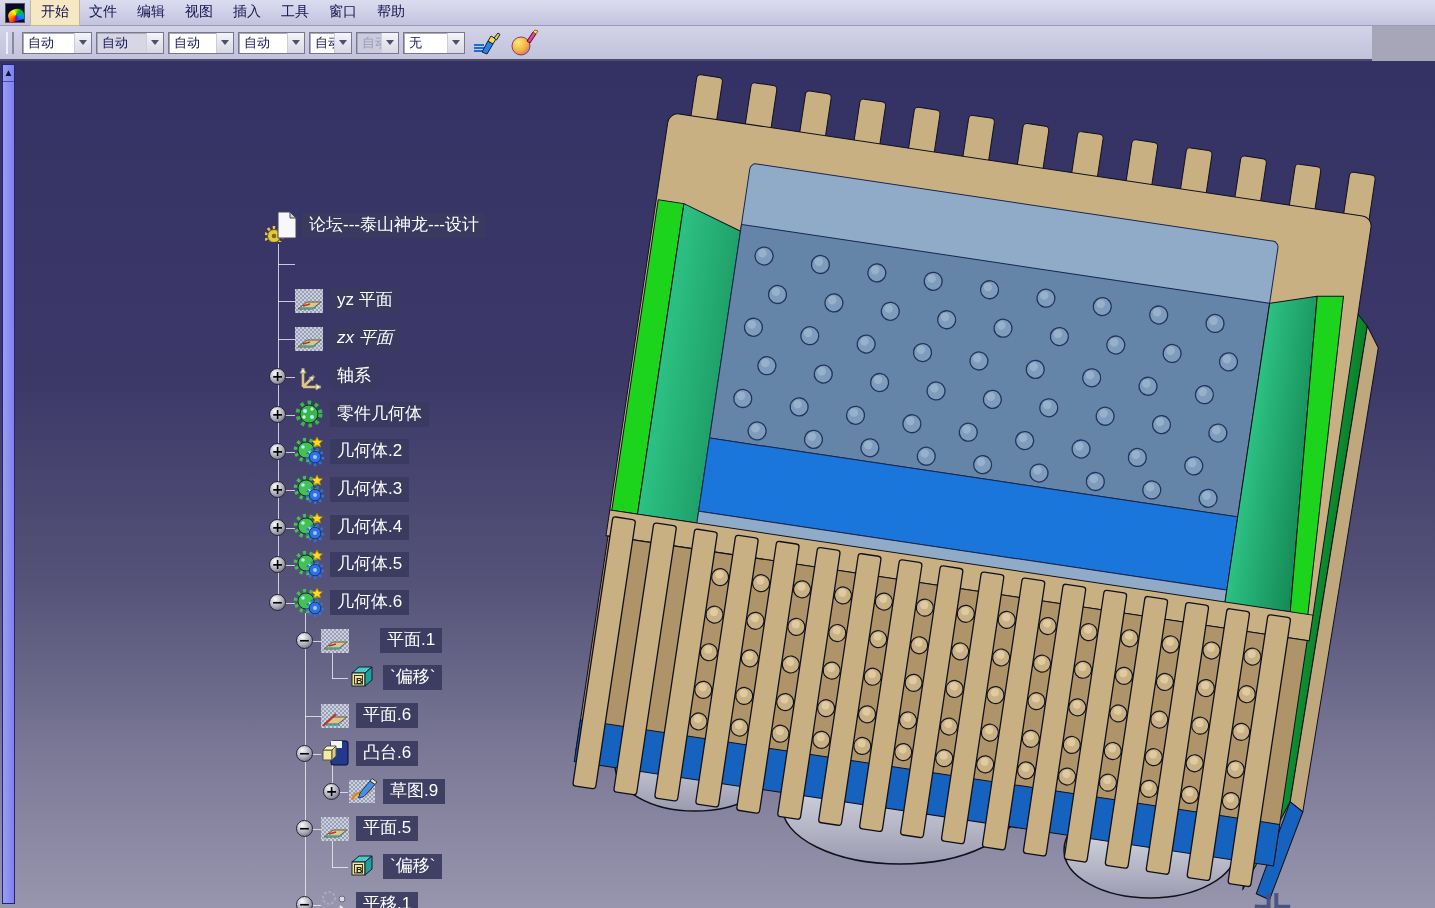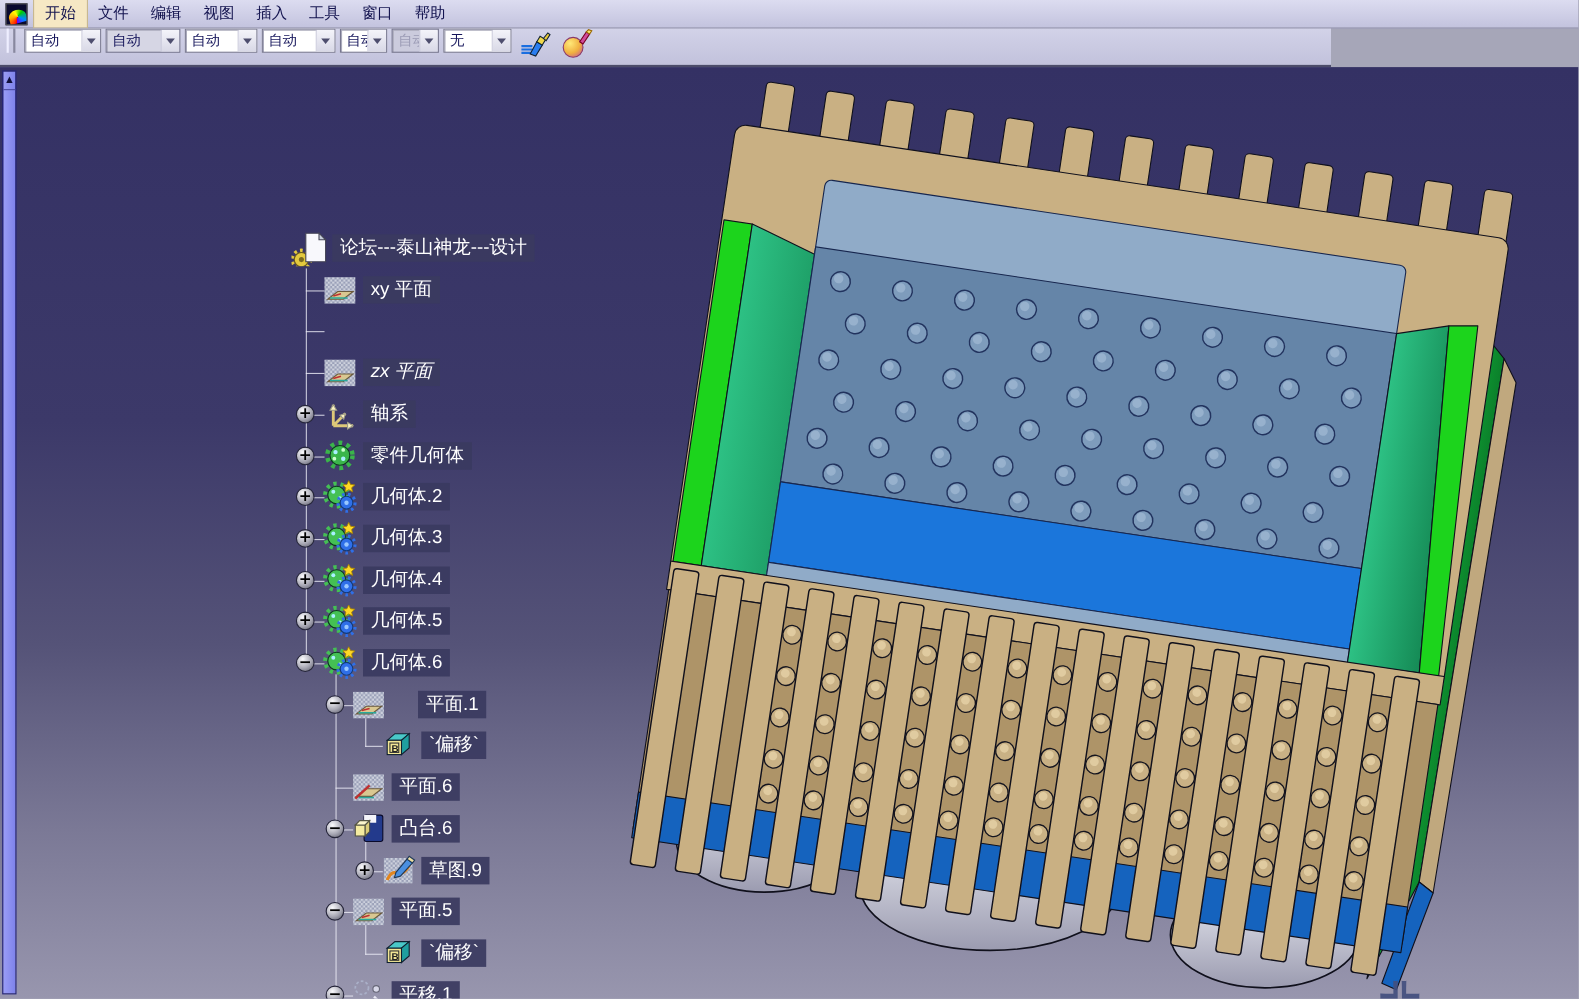--- a/index.html
+++ b/index.html
@@ -12,23 +12,23 @@
     display:flex;align-items:center;box-sizing:border-box;padding-left:3px;}
   .app-logo{width:18px;height:18px;margin:0 6px 0 2px;background:#0a0a2e;border:1px solid #555;
     position:relative;overflow:hidden;flex:0 0 auto;}
   .app-logo::after{content:"";position:absolute;left:2px;top:5px;width:16px;height:12px;
     background:conic-gradient(from 200deg,#f00,#fa0,#ff0,#0c0,#08f,#60f);
     border-radius:50% 50% 0 0;transform:rotate(-15deg);}
   .menu-item{padding:3px 10px 4px;font-size:14px;color:#12124e;white-space:nowrap;cursor:default;font-family:Liberation Mono, monospace;}
   .menu-item.active{background:#f6e8c4;outline:1px solid #c8b890;}
 
   
-  .toolbar{position:absolute;top:26px;left:0;width:1210px;height:35px;
+  .toolbar{position:absolute;top:26px;left:0;width:1372px;height:35px;
     background:linear-gradient(#d2d2e8,#c2c2dc);border-bottom:2px solid #4c4c6a;
-    display:flex;align-items:flex-start;box-sizing:border-box;padding-left:4px;gap:4px;}
+    display:flex;align-items:center;box-sizing:border-box;padding-left:4px;gap:4px;}
   .tb-handle{width:4px;height:22px;border-left:2px solid #eef;border-right:2px solid #88889f;
     margin:0 4px 0 2px;flex:0 0 auto;}
   .combo{height:22px;background:#fff;border:1px solid #777790;box-sizing:border-box;
     display:flex;align-items:center;justify-content:space-between;
     font-size:13px;color:#14145a;overflow:hidden;flex:0 0 auto;box-shadow:inset 1px 1px 0 #aab;}
   .combo-value{padding-left:5px;white-space:nowrap;overflow:hidden;}
   .combo-btn{width:16px;align-self:stretch;display:flex;align-items:center;justify-content:center;
     border-left:1px solid #ccd;background:linear-gradient(#f4f4fa,#d8d8e6);flex:0 0 auto;}
   .tri{width:0;height:0;border-left:4px solid transparent;border-right:4px solid transparent;
     border-top:5px solid #4e4e6e;}
@@ -496,30 +496,30 @@
         <span class="tree-icon" style="left: 265px;"><svg viewBox="0 0 30 32" width="32" height="32">
             <circle cx="8" cy="26" r="6.5" fill="#e3c93e" stroke="#6b5a1a"></circle>
         <circle cx="8" cy="26" r="8.5" fill="none" stroke="#e3c93e" stroke-width="3" stroke-dasharray="2.5 3"></circle>
         <circle cx="8" cy="26" r="2.3" fill="#7a6a20"></circle>
         <path d="M12 2 h12 l6 6 v20 h-18 z" fill="#f8f8fc" stroke="#445"></path>
         <path d="M24 2 l6 6 h-6 z" fill="#c8d0dc" stroke="#445"></path>
           </svg></span>
         <span class="tree-label" style="left: 302px;">论坛---泰山神龙---设计</span>
       </div>
       <div class="tree-line" style="left: 278px; top: 202.7px; width: 17px; height: 1px;"></div>
-      <div class="tree-row" style="top: 185.7px;">
+      <div class="tree-line" style="left: 278px; top: 240.4px; width: 17px; height: 1px;"></div>
+      <div class="tree-row" style="top: 223.4px;">
         <span class="tree-icon" style="left: 293px;"><svg viewBox="0 0 30 32" width="32" height="32">
             <rect x="1" y="4" width="28" height="24" fill="url(#dither)"></rect>
         <path d="M4 24 l9 -7 h14 l-9 7 z" fill="#d9c791" stroke="#6b5a3c"></path>
         <path d="M6 23 h16" stroke="#2aa89a" stroke-width="1.4"></path>
         <path d="M9 21 l7 -2" stroke="#c03030" stroke-width="1.4"></path>
           </svg></span>
-        <span class="tree-label" style="left: 330px;">xy 平面</span>
-      </div>
-      <div class="tree-line" style="left: 278px; top: 240.4px; width: 17px; height: 1px;"></div>
+        <span class="tree-label" style="left: 330px;">yz 平面</span>
+      </div>
       <div class="tree-line" style="left: 278px; top: 278.1px; width: 17px; height: 1px;"></div>
       <div class="tree-row" style="top: 261.1px;">
         <span class="tree-icon" style="left: 293px;"><svg viewBox="0 0 30 32" width="32" height="32">
             <rect x="1" y="4" width="28" height="24" fill="url(#dither)"></rect>
         <path d="M4 24 l9 -7 h14 l-9 7 z" fill="#d9c791" stroke="#6b5a3c"></path>
         <path d="M6 23 h16" stroke="#2aa89a" stroke-width="1.4"></path>
         <path d="M9 21 l7 -2" stroke="#c03030" stroke-width="1.4"></path>
           </svg></span>
         <span class="tree-label" style="left: 330px; font-style: italic;">zx 平面</span>
       </div>

